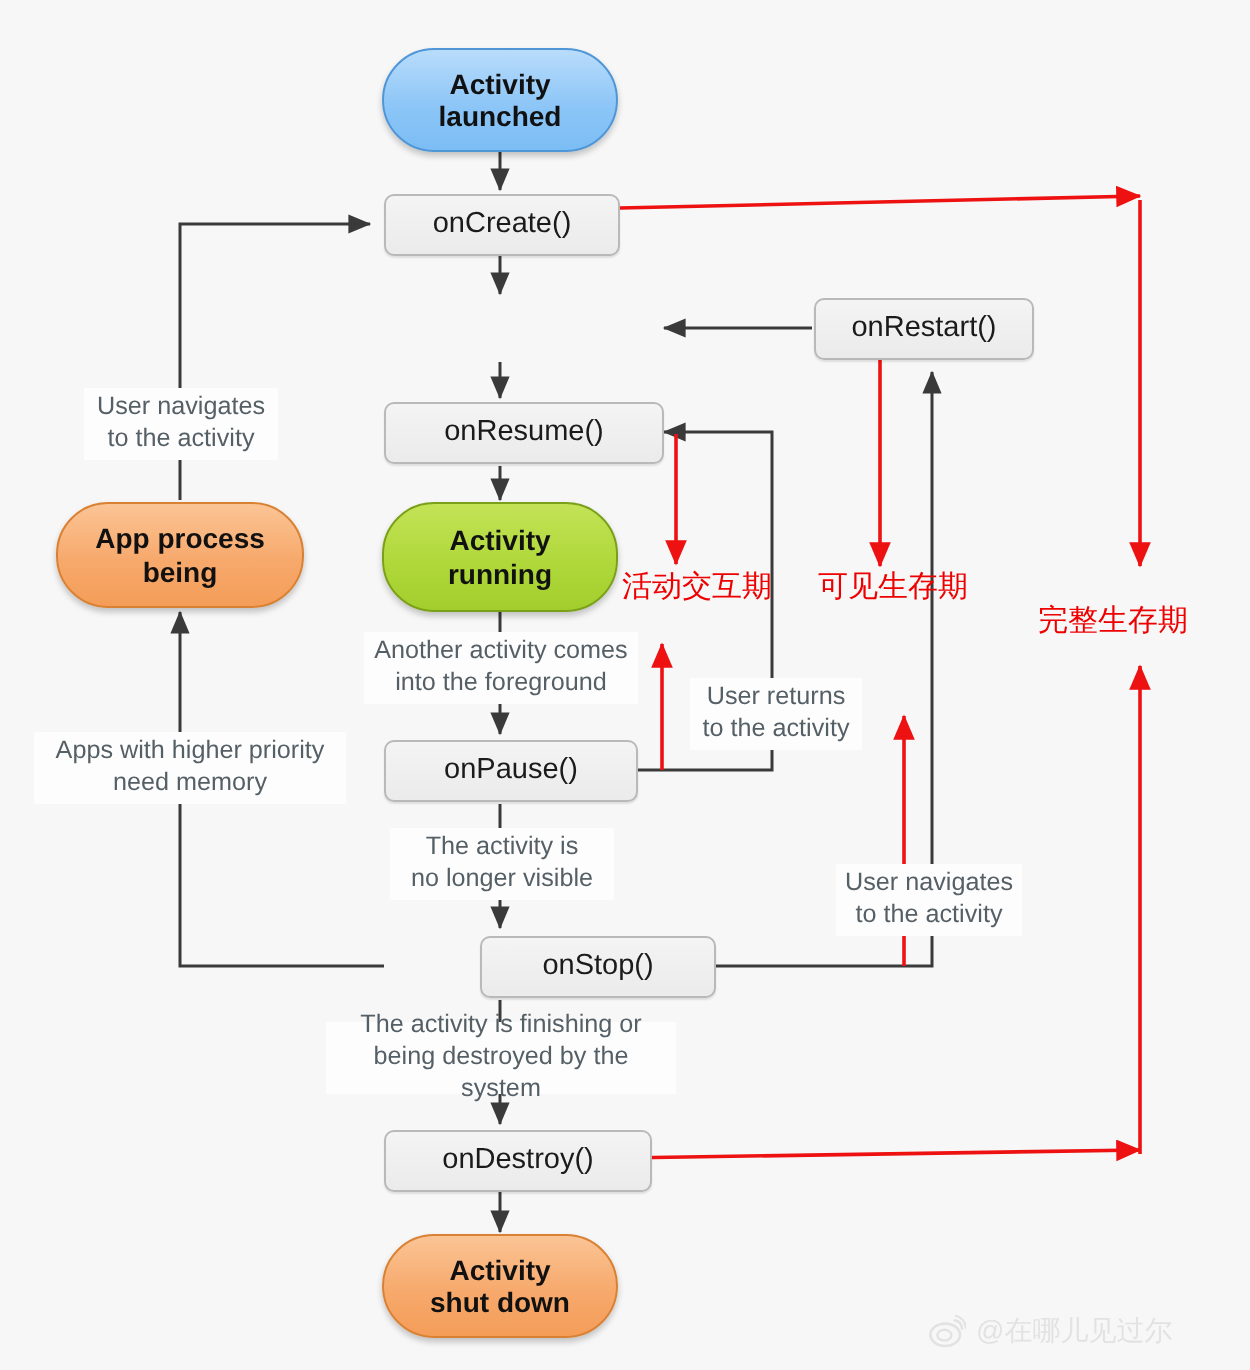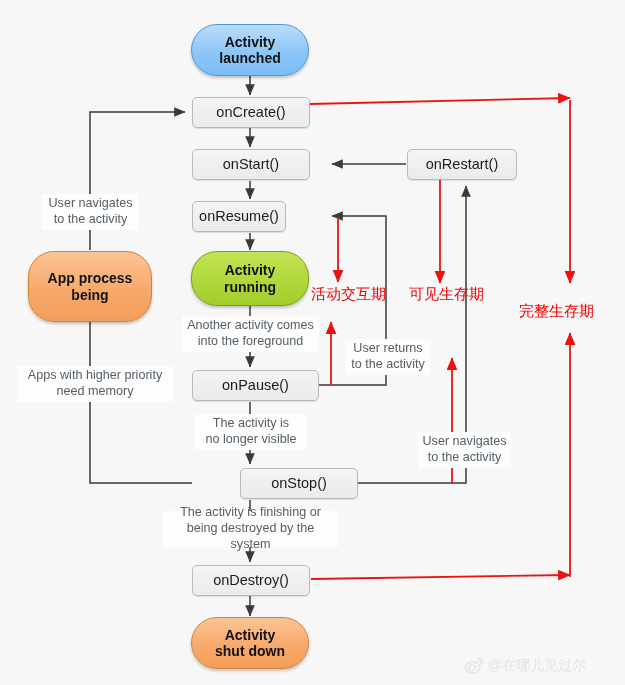--- a/index.html
+++ b/index.html
@@ -160,55 +160,52 @@
     <div>
       <span>Activity</span><br>
       <span>launched</span>
     </div>
   </div>
 
   <div class="node callback" style="left:192px; top:97px; width:118px; height:31px;">
     <span>onCreate()</span>
   </div>
 
-  <div class="node callback" style="left:192px; top:149px; width:118px; height:31px;">
-    <span>onStart()</span>
-  </div>
 
   <div class="node callback" style="left:407px; top:149px; width:110px; height:31px;">
     <span>onRestart()</span>
   </div>
 
-  <div class="node callback" style="left:192px; top:201px; width:94px; height:31px;">
+  <div class="node callback" style="left:192px; top:201px; width:140px; height:31px;">
     <span>onResume()</span>
   </div>
 
   <div class="node terminal green" style="left:191px; top:251px; width:118px; height:55px;">
     <div>
       <span>Activity</span><br>
       <span>running</span>
     </div>
   </div>
 
-  <div class="node terminal orange" style="left:28px; top:251px; width:124px; height:71px;">
+  <div class="node terminal orange" style="left:28px; top:251px; width:124px; height:53px;">
     <div>
       <span>App process</span><br>
       <span>being</span>
     </div>
   </div>
 
   <div class="node callback" style="left:192px; top:370px; width:127px; height:31px;">
     <span>onPause()</span>
   </div>
 
   <div class="node callback" style="left:192px; top:468px; width:118px; height:31px;margin-left:48px;">
     <span>onStop()</span>
   </div>
 
-  <div class="node callback" style="left:192px; top:565px; width:118px; height:31px;">
+  <div class="node callback" style="left:192px; top:565px; width:134px; height:31px;">
     <span>onDestroy()</span>
   </div>
 
   <div class="node terminal orange" style="left:191px; top:617px; width:118px; height:52px;">
     <div>
       <span>Activity</span><br>
       <span>shut down</span>
     </div>
   </div>
 

